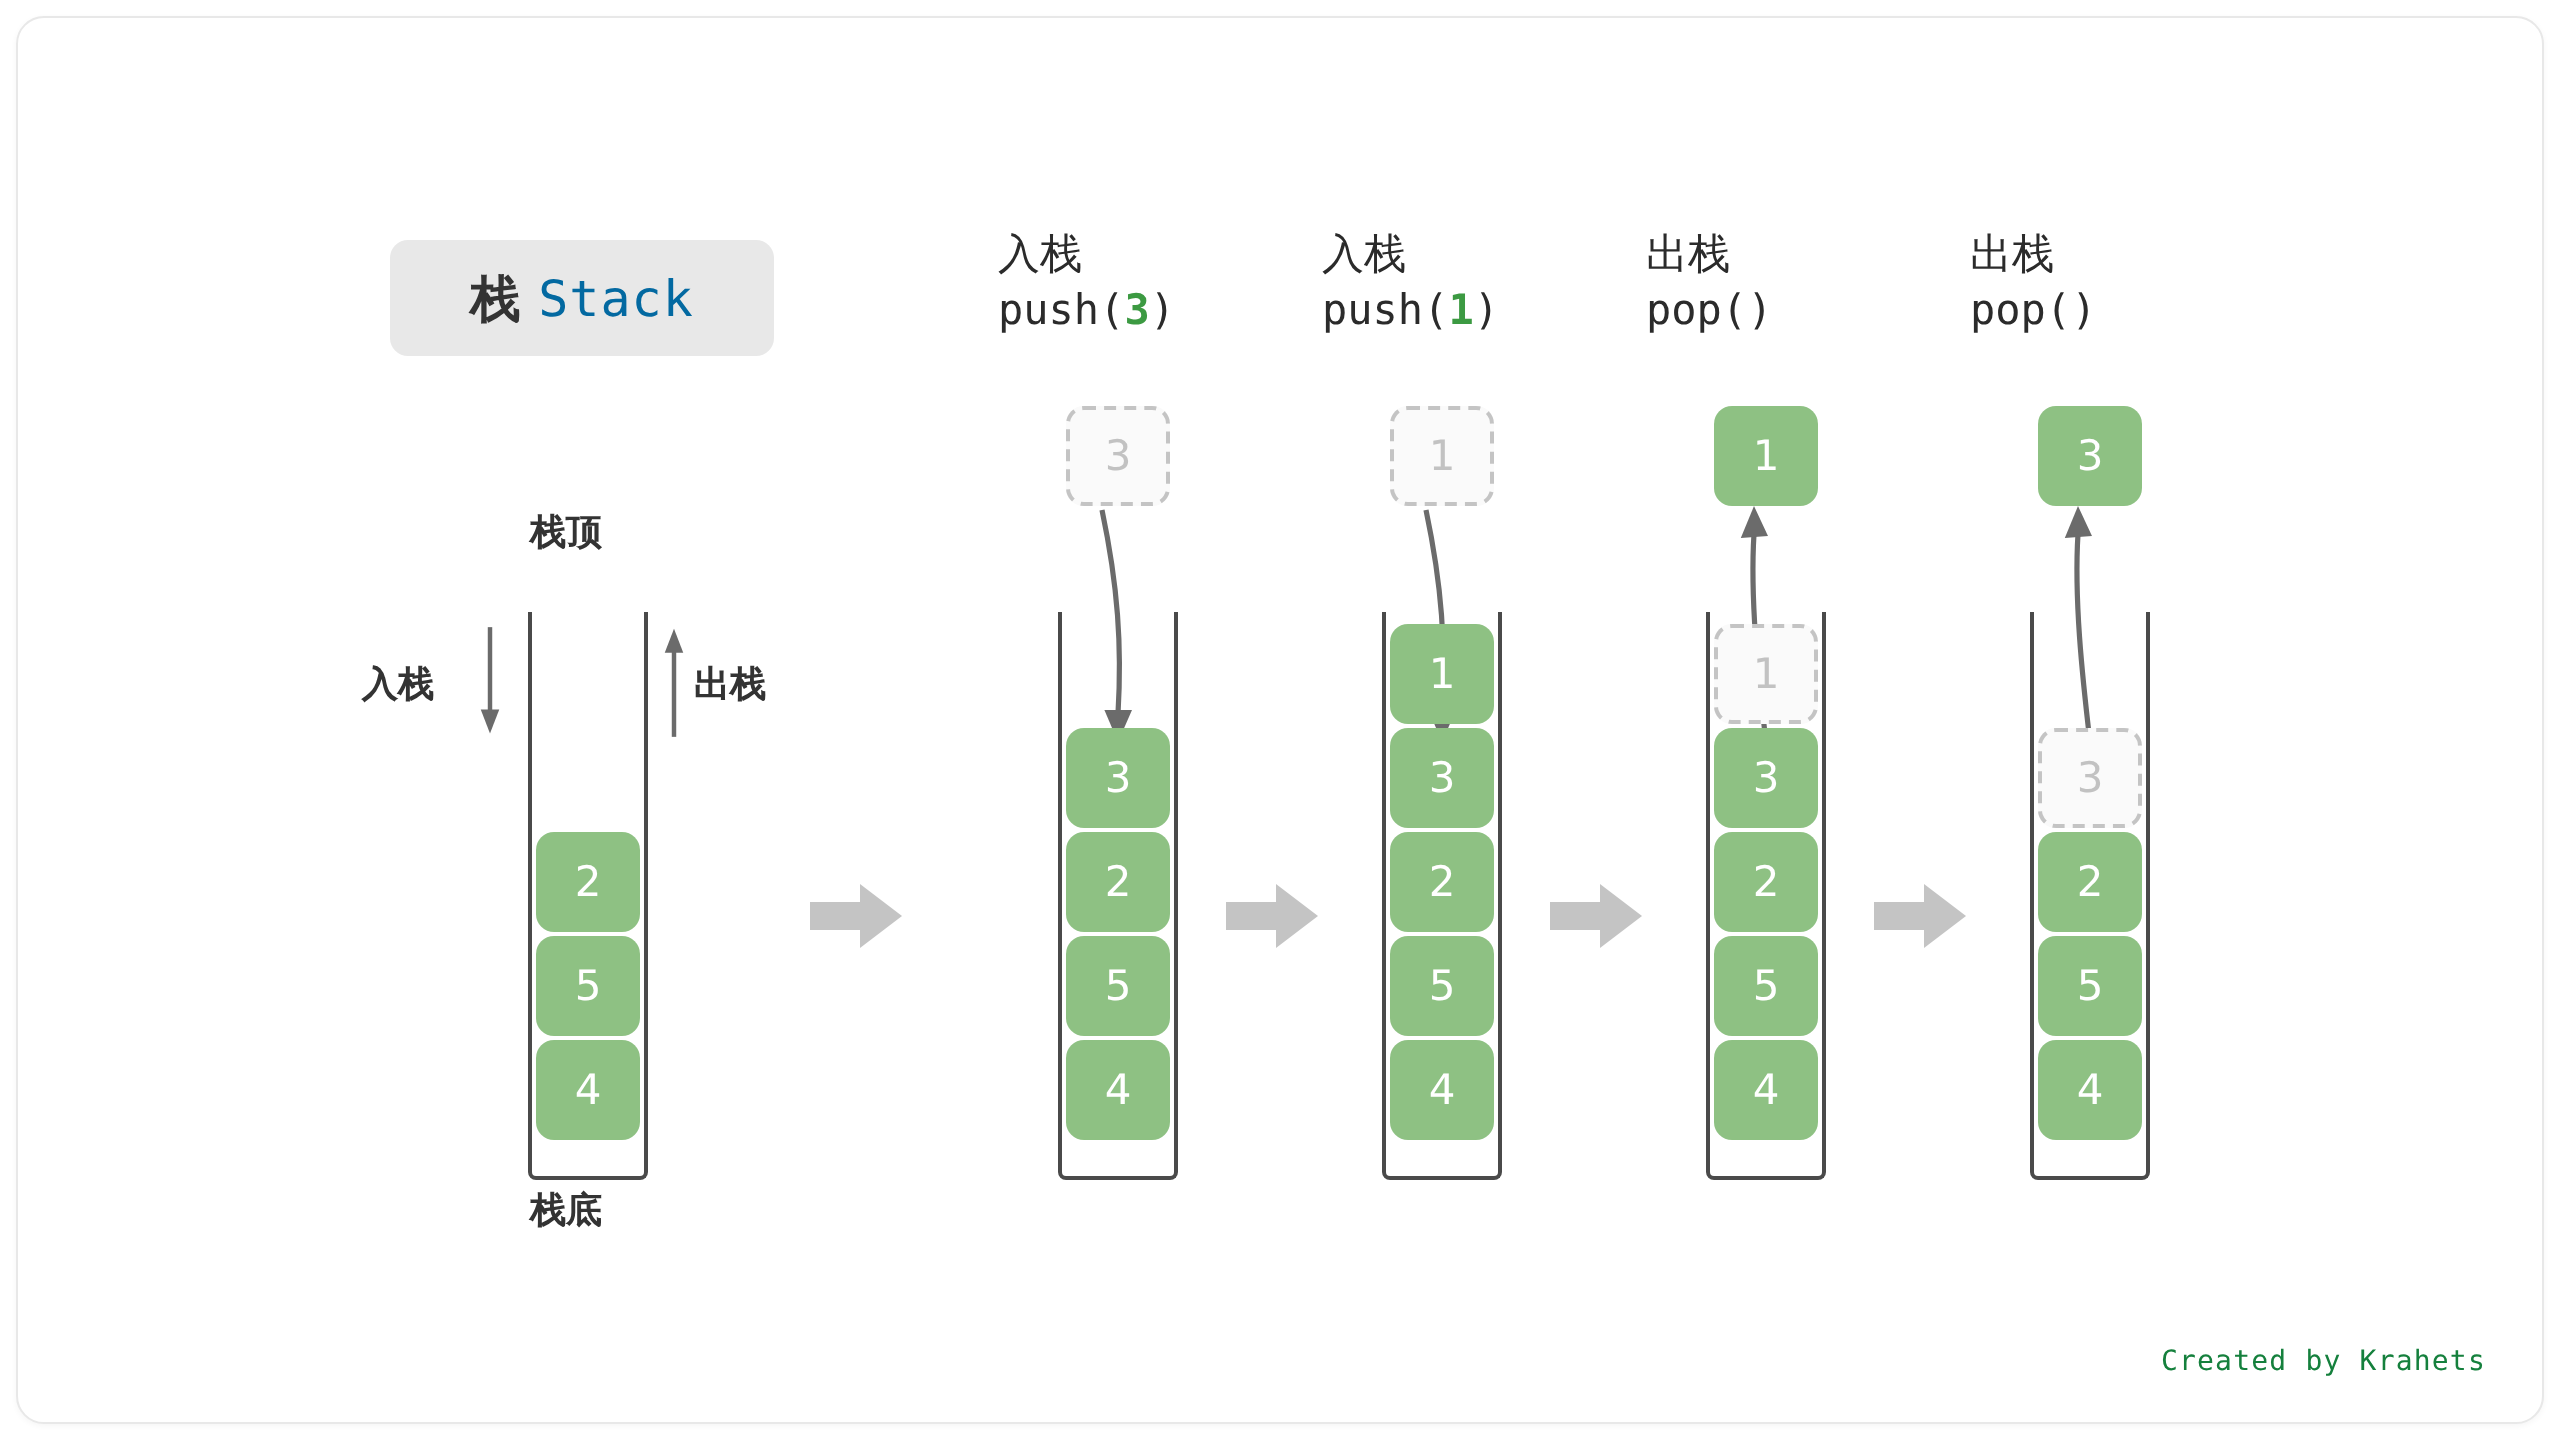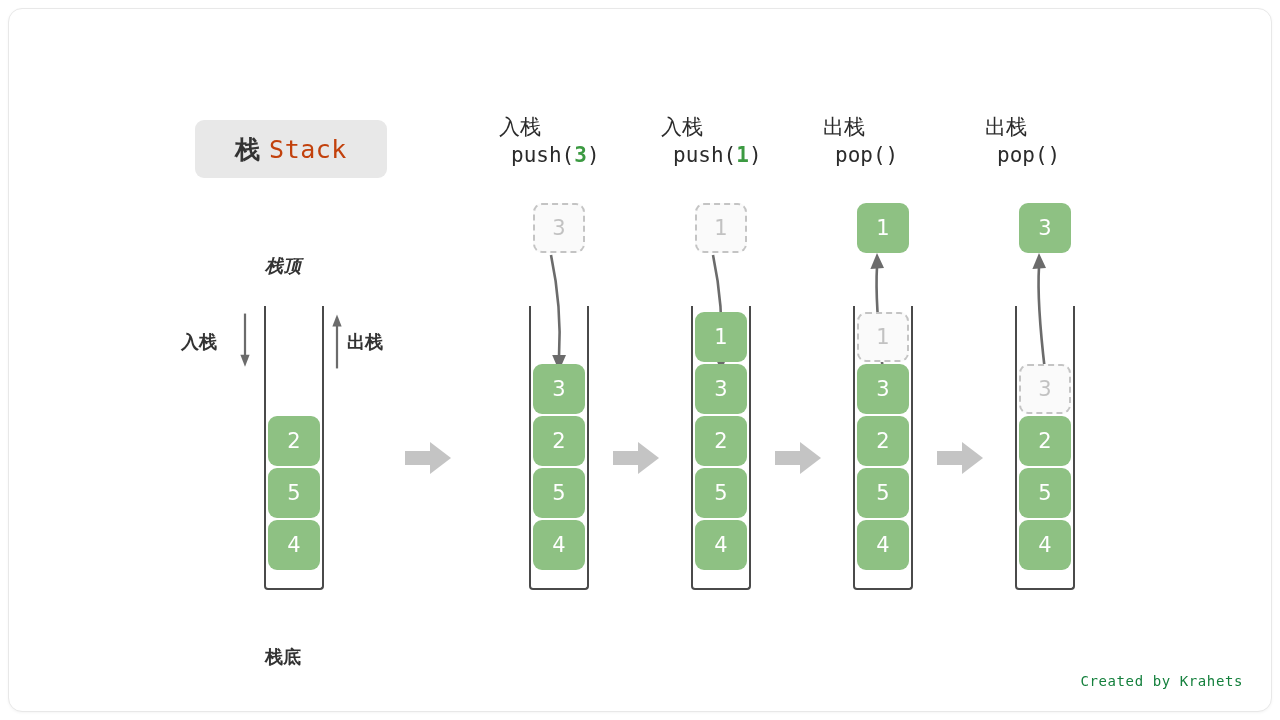--- a/index.html
+++ b/index.html
@@ -42,35 +42,35 @@
     gap: 9px;
   }
   .title-cn {
     font-size: 25px;
     font-weight: bold;
     color: #333333;
     font-family: "DejaVu Sans", "Liberation Sans", sans-serif;
   }
   .title-en {
     font-size: 25px;
-    color: #c2410c;
+    color: #0369a1;
     font-family: "DejaVu Sans Mono", "Liberation Mono", monospace;
     letter-spacing: 0.5px;
   }
 
   
   .label-cn {
     position: absolute;
     font-size: 18px;
     font-weight: bold;
     color: #333333;
     white-space: nowrap;
   }
-  #label-top    { left: 256px; top: 245px; font-style: italic; }
-  #label-bottom { left: 256px; top: 636px; }
+  #label-top    { left: 256px; top: 245px; }
+  #label-bottom { left: 256px; top: 584px; }
   #label-push   { left: 172px; top: 321px; }
   #label-pop    { left: 338px; top: 321px; }
 
   .v-arrow {
     position: absolute;
     width: 12px;
   }
 
   
   .column {
@@ -89,21 +89,20 @@
   }
   .col-head .hcn {
     font-size: 21px;
     color: #2b2b2b;
     font-family: "DejaVu Sans", "Liberation Sans", sans-serif;
   }
   .col-head .hcode {
     font-size: 21px;
     color: #2b2b2b;
     font-family: "DejaVu Sans Mono", "Liberation Mono", monospace;
-    margin-left: 12px;
   }
   .col-head .hcode b {
     color: #3c9a42;
     font-weight: bold;
   }
 
   
   .container-u {
     position: absolute;
     top: 297px;

